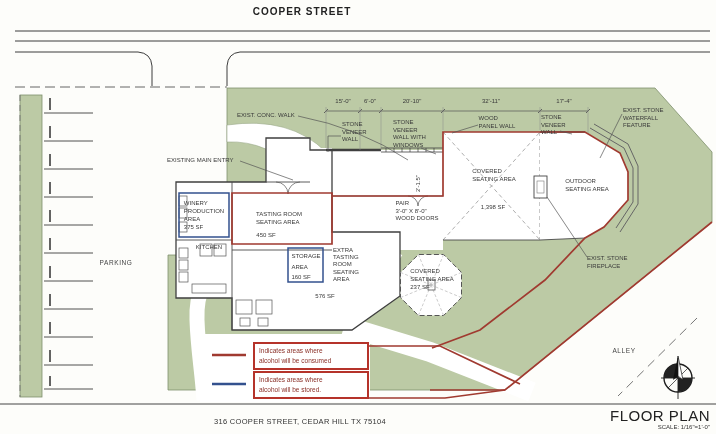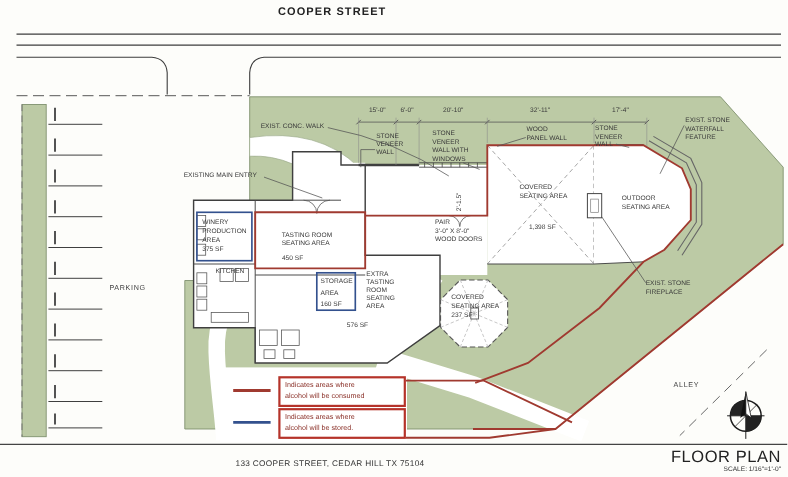--- a/index.html
+++ b/index.html
@@ -232,15 +232,15 @@
 <div class="lbl zone ctr" style="left:116px;top:258px;">PARKING</div>
 <div class="lbl zone ctr" style="left:624px;top:346px;">ALLEY</div>
 
 <div class="legend-box" style="left:253px;top:342px;width:104px;">Indicates areas where
 alcohol will be consumed</div>
 <div class="legend-box" style="left:253px;top:371px;width:104px;">Indicates areas where
 alcohol will be stored.</div>
 
 <div class="lbl title-big" style="right:6px;top:405px;text-align:right;">FLOOR PLAN</div>
 <div class="lbl title-scale" style="right:6px;top:423px;text-align:right;">SCALE: 1/16"=1'-0"</div>
-<div class="lbl addr ctr" style="left:300px;top:417px;">133 COOPER STREET, CEDAR HILL TX 75104</div>
+<div class="lbl addr ctr" style="left:300px;top:417px;">316 COOPER STREET, CEDAR HILL TX 75104</div>
 
 </div>
 
 </body></html>

